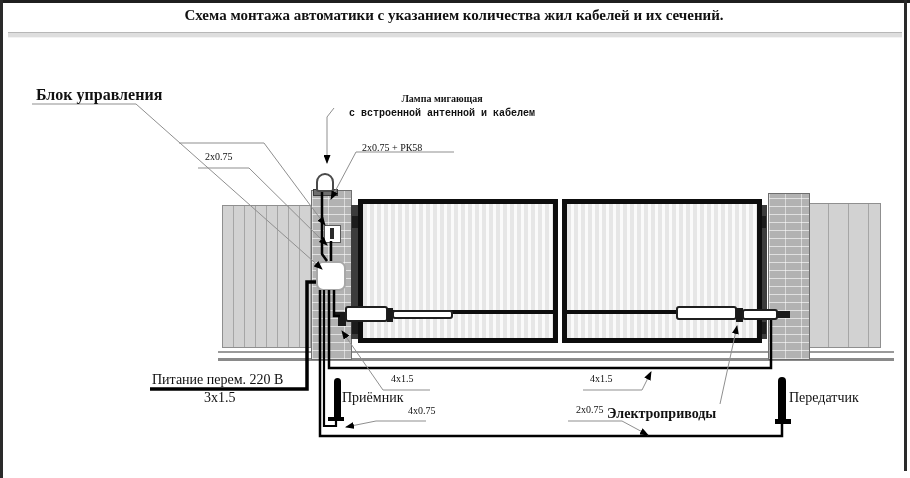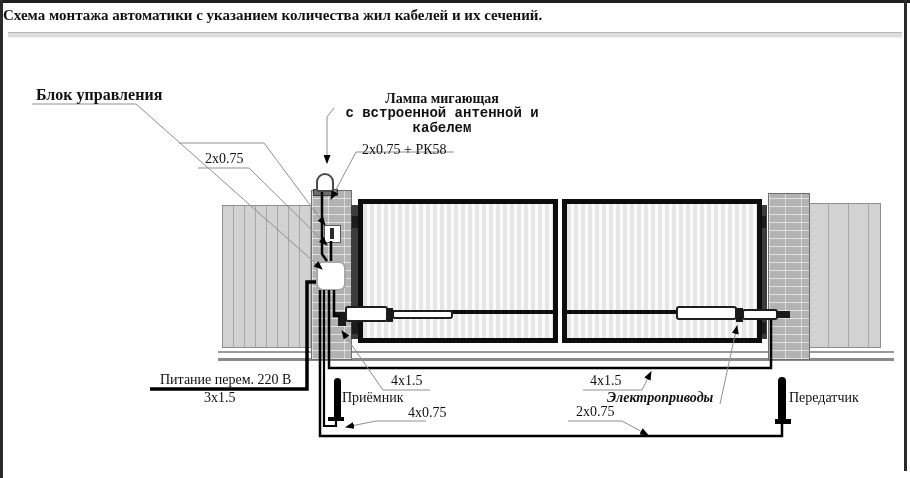--- a/index.html
+++ b/index.html
@@ -6,21 +6,21 @@
   .page{
     position:relative;width:910px;height:478px;background:#ffffff;overflow:hidden;
     font-family:"Liberation Serif","DejaVu Serif",serif;color:#111;
   }
   .abs{position:absolute;}
   
   .border-top{left:0;top:0;width:910px;height:3px;background:#1f1f1f;}
   .border-left{left:0;top:0;width:3px;height:478px;background:#2a2a2a;}
   .border-right{left:904px;top:0;width:3px;height:471px;background:#2a2a2a;}
   
-  .title{left:3px;top:7px;width:902px;text-align:left;font-weight:bold;font-size:15px;}
+  .title{left:3px;top:7px;width:902px;text-align:center;font-weight:bold;font-size:15px;}
   .divider{left:8px;top:32px;width:894px;height:4px;background:#dedede;border-top:1px solid #b7b7b7;border-bottom:1px solid #f3f3f3;}
   .note{left:13px;top:55px;font-size:12.5px;}
   
   .fence{background-color:#d2d2d2;border:1px solid #8f8f8f;}
   .fence-left{left:222px;top:205px;width:91px;height:141px;
     background-image:repeating-linear-gradient(90deg,transparent 0 10px,#a6a6a6 10px 11px);}
   .fence-right{left:808px;top:203px;width:71px;height:143px;
     background-image:repeating-linear-gradient(90deg,transparent 0 19px,#a6a6a6 19px 20px);}
   
   .pillar{border:1px solid #6f6f6f;
@@ -53,21 +53,21 @@
   
   .cu-box{left:316px;top:261px;width:30px;height:30px;background:#fff;border:2px solid #a7a7a7;border-radius:7px;box-sizing:border-box;}
   
   .drv{background:#fff;border:2px solid #1f1f1f;border-radius:3px;box-sizing:border-box;}
   .drv-cap{background:#1a1a1a;}
   .drv-bracket{background:#1a1a1a;}
   
   .pc-rod{background:#000;border-radius:4px 4px 0 0;}
   .pc-base{background:#000;}
   
-  .lbl{position:absolute;font-size:14px;white-space:nowrap;}
+  .lbl{position:absolute;font-size:10px;white-space:nowrap;}
   .lbl.b{font-weight:bold;}
   .lbl.c{text-align:center;white-space:normal;line-height:15px;}
   .svg-overlay{position:absolute;left:0;top:0;width:910px;height:478px;pointer-events:none;}
 </style>
 </head>
 <body>
 
 <div class="page">
 
   <div class="abs title">Схема монтажа автоматики с указанием количества жил кабелей и их сечений.</div>
@@ -166,28 +166,28 @@
 
   <div class="lbl" style="left:205px;top:151px;">2x0.75</div>
 
   <div class="lbl b c" style="left:336px;top:91px;width:212px;">
     <span style="display:block;">Лампа мигающая</span>
     <span style="display:block;font-family:Liberation Mono, monospace;">с встроенной антенной и кабелем</span>
   </div>
 
   <div class="lbl" style="left:362px;top:142px;">2x0.75 + РК58</div>
 
-  <div class="lbl" style="left:160px;top:372px;font-size:14px;">Питание перем.  220 В</div>
+  <div class="lbl" style="left:152px;top:372px;font-size:14px;">Питание перем.  220 В</div>
   <div class="lbl" style="left:204px;top:390px;font-size:14px;">3x1.5</div>
 
   <div class="lbl" style="left:391px;top:373px;">4x1.5</div>
   <div class="lbl" style="left:342px;top:390px;font-size:14px;">Приёмник</div>
   <div class="lbl" style="left:372px;top:405px;margin-left:36px;">4x0.75</div>
 
   <div class="lbl" style="left:590px;top:373px;">4x1.5</div>
-  <div class="lbl b" style="left:607px;top:390px;font-size:14px;font-style:italic;">Электроприводы</div>
+  <div class="lbl b" style="left:607px;top:406px;font-size:14px;">Электроприводы</div>
   <div class="lbl" style="left:576px;top:404px;">2x0.75</div>
   <div class="lbl" style="left:789px;top:390px;font-size:14px;">Передатчик</div>
 
   <div class="abs border-top"></div>
   <div class="abs border-left"></div>
   <div class="abs border-right"></div>
 </div>
 
 </body></html>

